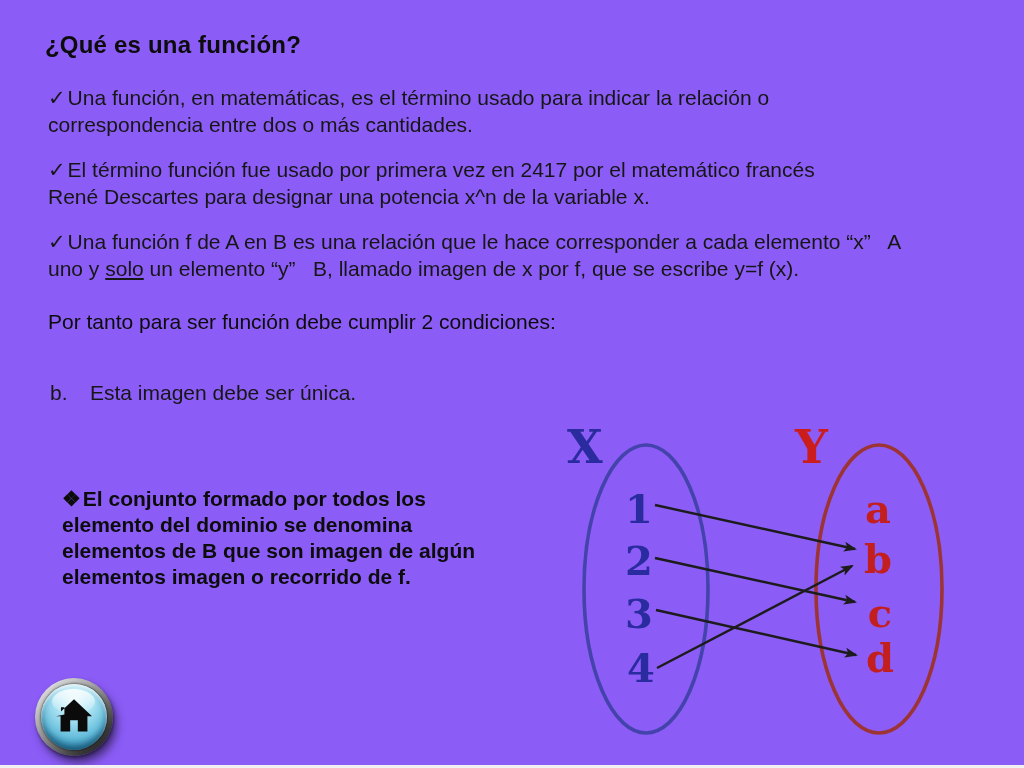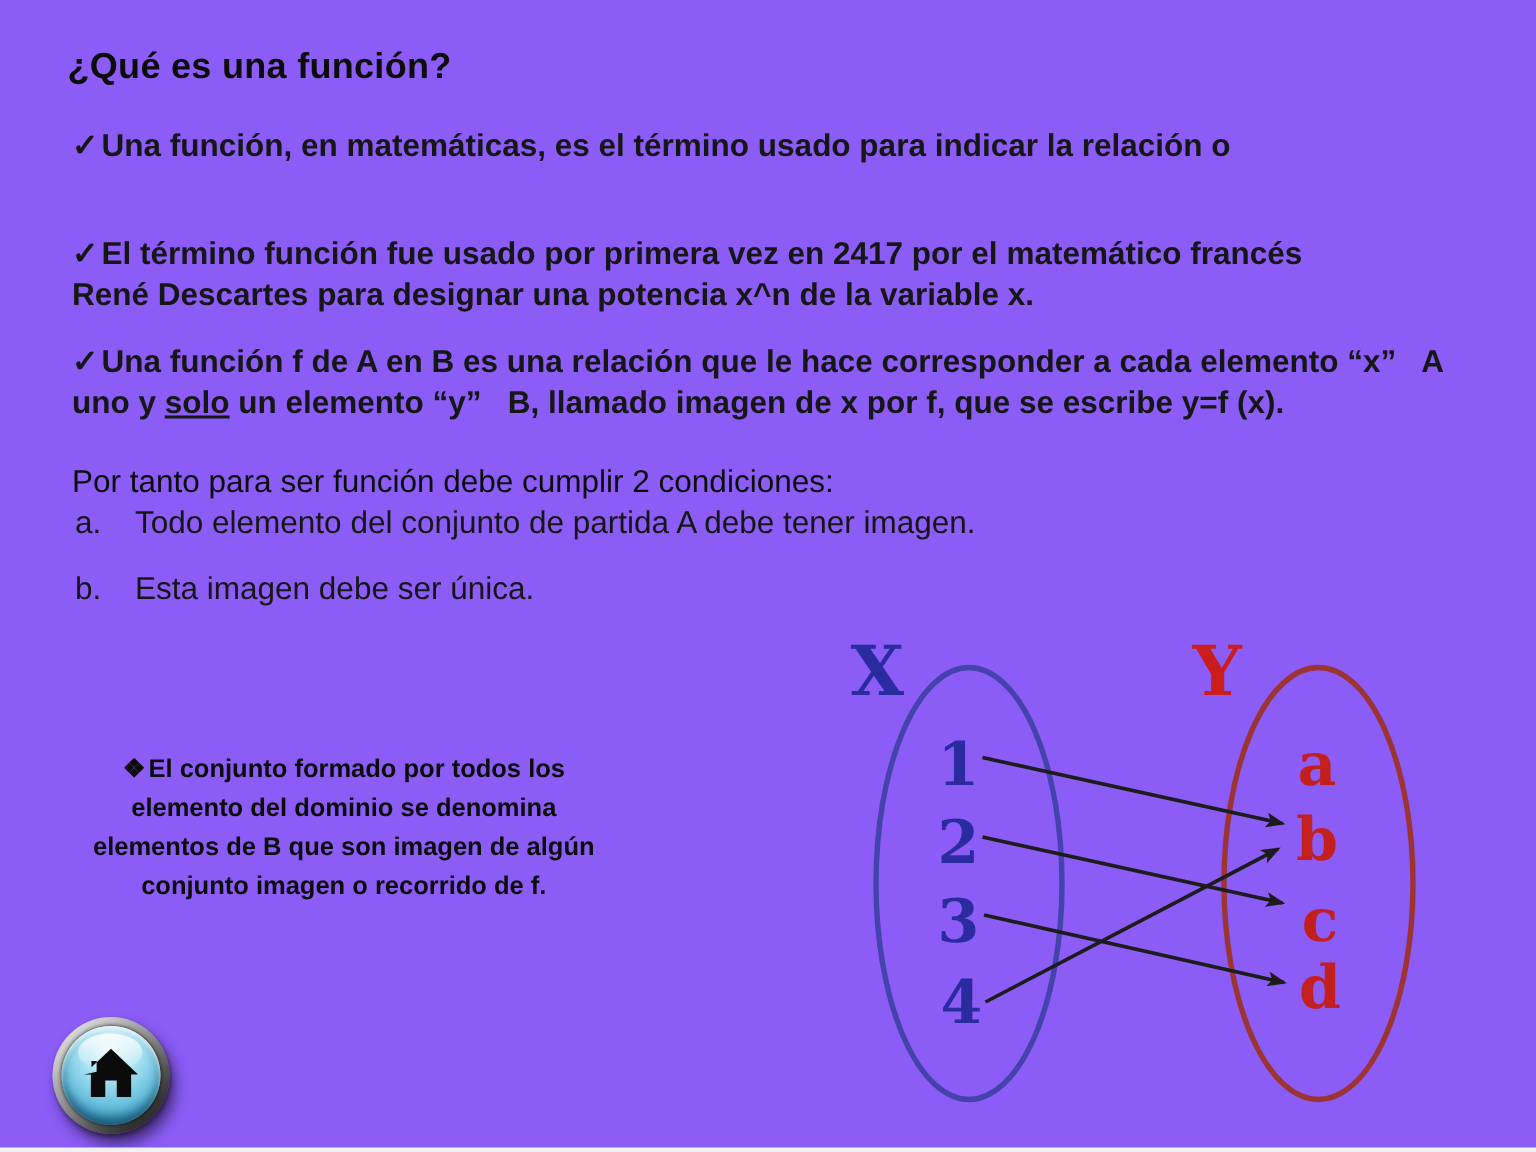--- a/index.html
+++ b/index.html
@@ -4,34 +4,34 @@
 <style>
   html,body{margin:0;padding:0;background:#fff;}
   .slide{
     position:relative;width:1024px;height:768px;overflow:hidden;background:#8b5cf6;
     font-family:"Liberation Sans",sans-serif;color:#121212;
   }
   .title{
     position:absolute;left:45px;top:31px;font-size:24px;font-weight:bold;
     color:#0c0c0c;white-space:nowrap;letter-spacing:.2px;
   }
-  .para{position:absolute;left:48px;font-size:21px;line-height:27px;white-space:nowrap;color:#161616;font-weight:bold;}
+  .para{position:absolute;left:48px;font-size:21px;line-height:27px;white-space:nowrap;color:#161616;}
   .para-1{top:84px}
   .para-2{top:156px}
   .para-3{top:228px}
   .check{margin-right:2px;}
   .u{text-decoration:underline;}
   .cond-heading{position:absolute;left:48px;top:310px;font-size:21px;font-weight:normal;white-space:nowrap;color:#0c0c0c;}
   .cond-item{position:absolute;left:50px;font-size:21px;white-space:nowrap;color:#161616;}
   .cond-a{top:337px}
   .cond-b{top:381px}
   .cond-label{display:inline-block;width:40px;}
   .note{
-    position:absolute;left:62px;top:500px;font-size:17px;font-weight:bold;
-    line-height:26px;color:#0c0c0c;white-space:nowrap;text-align:center;
+    position:absolute;left:62px;top:486px;font-size:21px;font-weight:bold;
+    line-height:26px;color:#0c0c0c;white-space:nowrap;
   }
   .diamond{margin-right:2px;}
   .diagram{position:absolute;left:540px;top:410px;}
   
   .home-btn{
     position:absolute;left:35px;top:678px;width:78px;height:78px;border-radius:50%;
     background:linear-gradient(140deg,#f2f2f2 0%,#c9c9c9 22%,#8a8a8a 48%,#3a3a3a 78%,#141414 100%);
     box-shadow:4px 7px 9px rgba(0,0,0,.5),1px 2px 3px rgba(0,0,0,.4);
     cursor:pointer;
   }
@@ -49,41 +49,41 @@
 </style>
 </head>
 <body>
 
 <div class="slide">
 
   <div class="title">¿Qué es una función?</div>
 
   <div class="para para-1">
     <div><span class="check">✓</span><span>Una función, en matemáticas, es el término usado para indicar la relación o</span></div>
+    <div>correspondencia entre dos o más cantidades.</div>
   </div>
 
   <div class="para para-2">
     <div><span class="check">✓</span><span>El término función fue usado por primera vez en 2417 por el matemático francés</span></div>
     <div>René Descartes para designar una potencia x^n de la variable x.</div>
   </div>
 
   <div class="para para-3">
     <div><span class="check">✓</span><span>Una función f de A en B es una relación que le hace corresponder a cada elemento “x”&nbsp;&nbsp; A</span></div>
     <div><span>uno y </span><span class="u">solo</span><span> un elemento “y”&nbsp;&nbsp; B, llamado imagen de x por f, que se escribe y=f (x).</span></div>
   </div>
 
   <div class="cond-heading">Por tanto para ser función debe cumplir 2 condiciones:</div>
-  <div class="cond-item cond-a"><span class="cond-label">a.</span><span>Todo elemento del conjunto de partida A debe tener imagen.</span></div>
   <div class="cond-item cond-b"><span class="cond-label">b.</span><span>Esta imagen debe ser única.</span></div>
 
   <div class="note">
     <div><span class="diamond">❖</span><span>El conjunto formado por todos los</span></div>
     <div>elemento del dominio se denomina</div>
     <div>elementos de B que son imagen de algún</div>
-    <div>conjunto imagen o recorrido de f.</div>
+    <div>elementos imagen o recorrido de f.</div>
   </div>
 
   <svg class="diagram" width="484" height="358" viewBox="0 0 484 358">
     <defs>
       <marker id="ah" markerWidth="13" markerHeight="10" refX="11" refY="5" orient="auto" markerUnits="userSpaceOnUse">
         <path d="M0,0 L13,5 L0,10 L3,5 Z" fill="#1c1c1c"></path>
       </marker>
     </defs>
 
     <ellipse cx="106" cy="179" rx="62" ry="144" fill="none" stroke="#4343ab" stroke-width="3.6"></ellipse>

